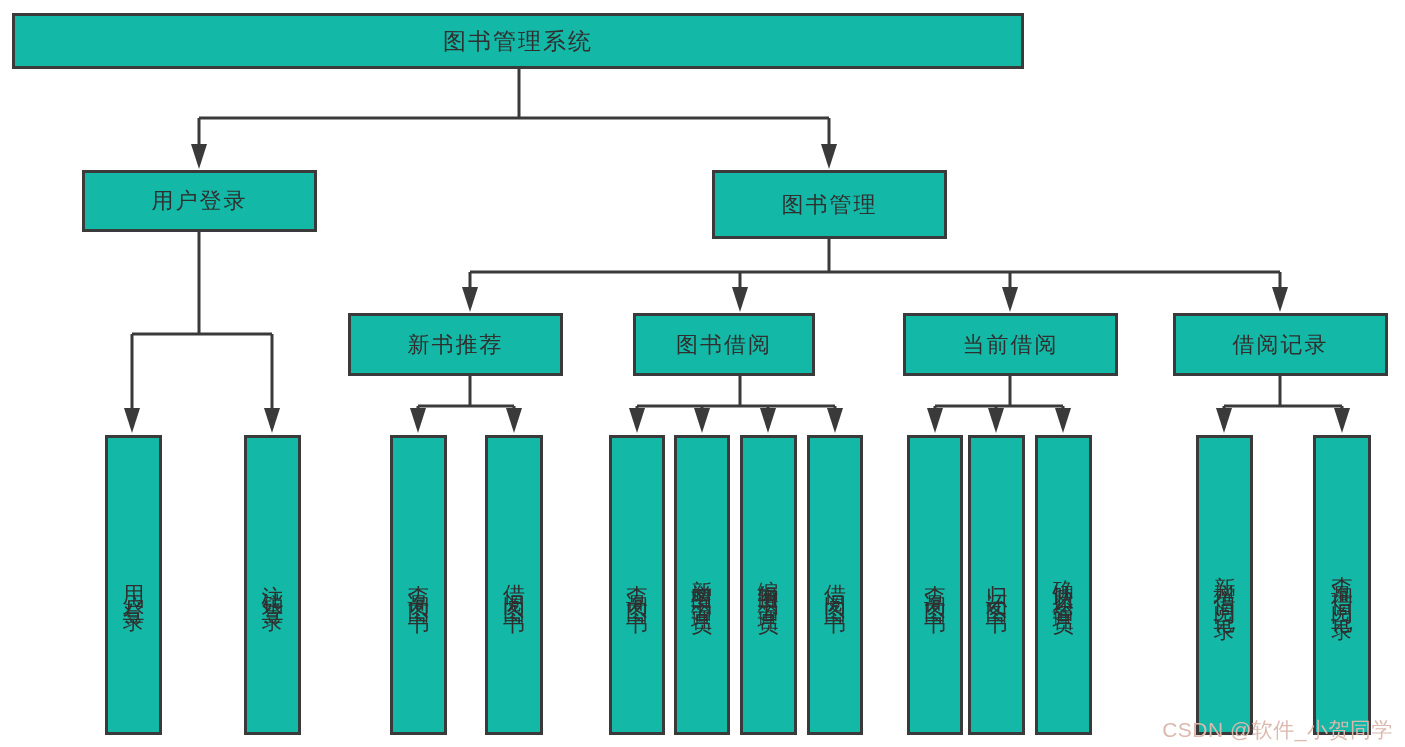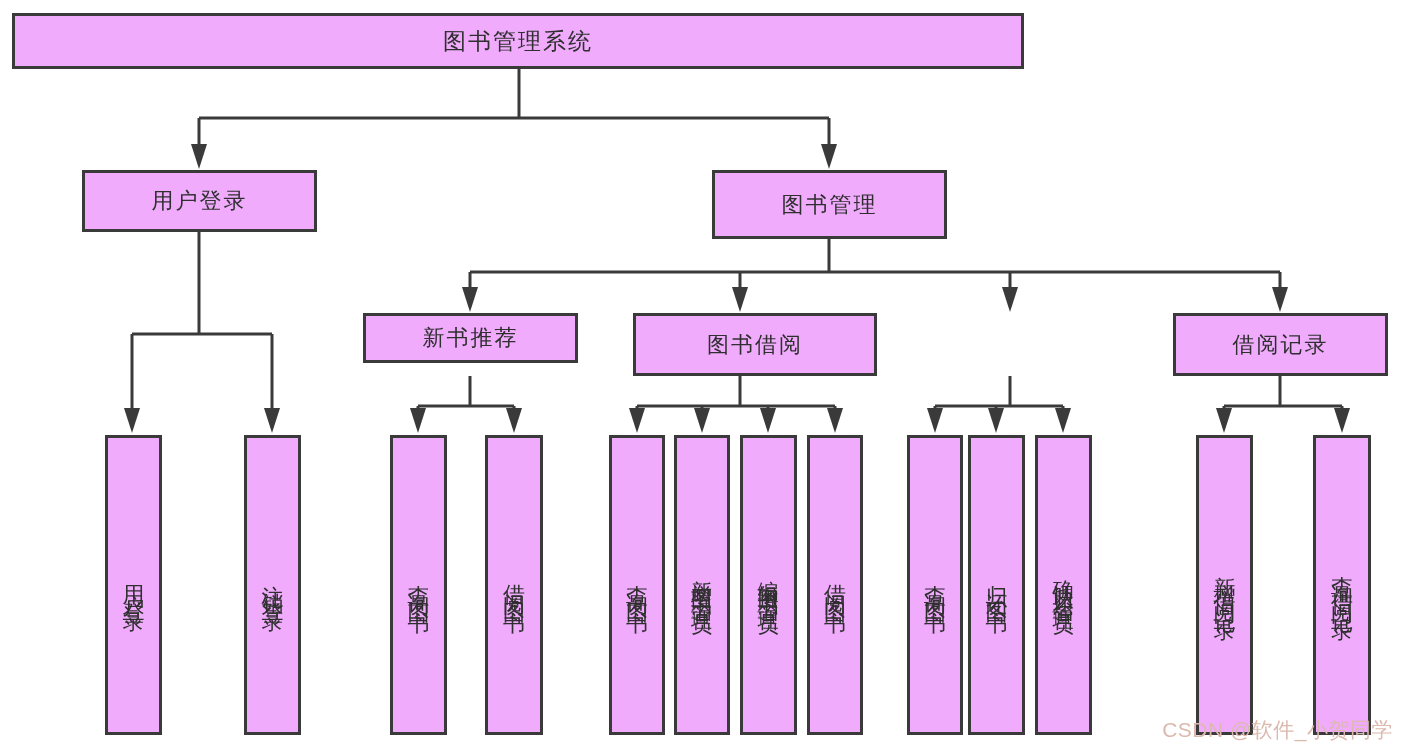--- a/index.html
+++ b/index.html
@@ -17,21 +17,21 @@
     color:var(--text);
     overflow:hidden;
   }
   #wires{position:absolute;left:0;top:0;width:1405px;height:747px;}
   #wires path{stroke:var(--line);stroke-width:3;fill:none;}
   #wires polygon{fill:var(--line);stroke:none;}
   .node{
     position:absolute;
     box-sizing:border-box;
     border:3px solid var(--line);
-    background:#f0abfc;
+    background:#14b8a6;
     display:flex;align-items:center;justify-content:center;
     font-size:22px;line-height:1;
     letter-spacing:2px;
     white-space:nowrap;
   }
   .node.root{font-size:23px;}
   .vnode{
     writing-mode:vertical-lr;
     text-orientation:mixed;
     letter-spacing:9px;
@@ -82,22 +82,23 @@
       <polygon points="1216,408 1232,408 1224,433"></polygon>
       <polygon points="1334,408 1350,408 1342,433"></polygon>
     </g>
   </svg>
 
   <div class="node root" style="left:12px;top:13px;width:1012px;height:56px">图书管理系统</div>
 
   <div class="node" style="left:82px;top:170px;width:235px;height:62px">用户登录</div>
   <div class="node" style="left:712px;top:170px;width:235px;height:69px">图书管理</div>
 
-  <div class="node" style="left:363px;top:313px;width:215px;height:50px">新书推荐</div>
-  <div class="node" style="left:633px;top:313px;width:244px;height:63px">图书借阅</div>
+  <div class="node" style="left:348px;top:313px;width:215px;height:63px">新书推荐</div>
+  <div class="node" style="left:633px;top:313px;width:182px;height:63px">图书借阅</div>
+  <div class="node" style="left:903px;top:313px;width:215px;height:63px">当前借阅</div>
   <div class="node" style="left:1173px;top:313px;width:215px;height:63px">借阅记录</div>
 
   <div class="node vnode" style="left:105px;top:435px;width:57px;height:300px">用户登录</div>
   <div class="node vnode" style="left:244px;top:435px;width:57px;height:300px">注销登录</div>
 
   <div class="node vnode" style="left:390px;top:435px;width:57px;height:300px">查询图书</div>
   <div class="node vnode" style="left:485px;top:435px;width:58px;height:300px">借阅图书</div>
 
   <div class="node vnode" style="left:609px;top:435px;width:56px;height:300px">查询图书</div>
   <div class="node vnode long" style="left:674px;top:435px;width:56px;height:300px">新增图书（管理员）</div>

